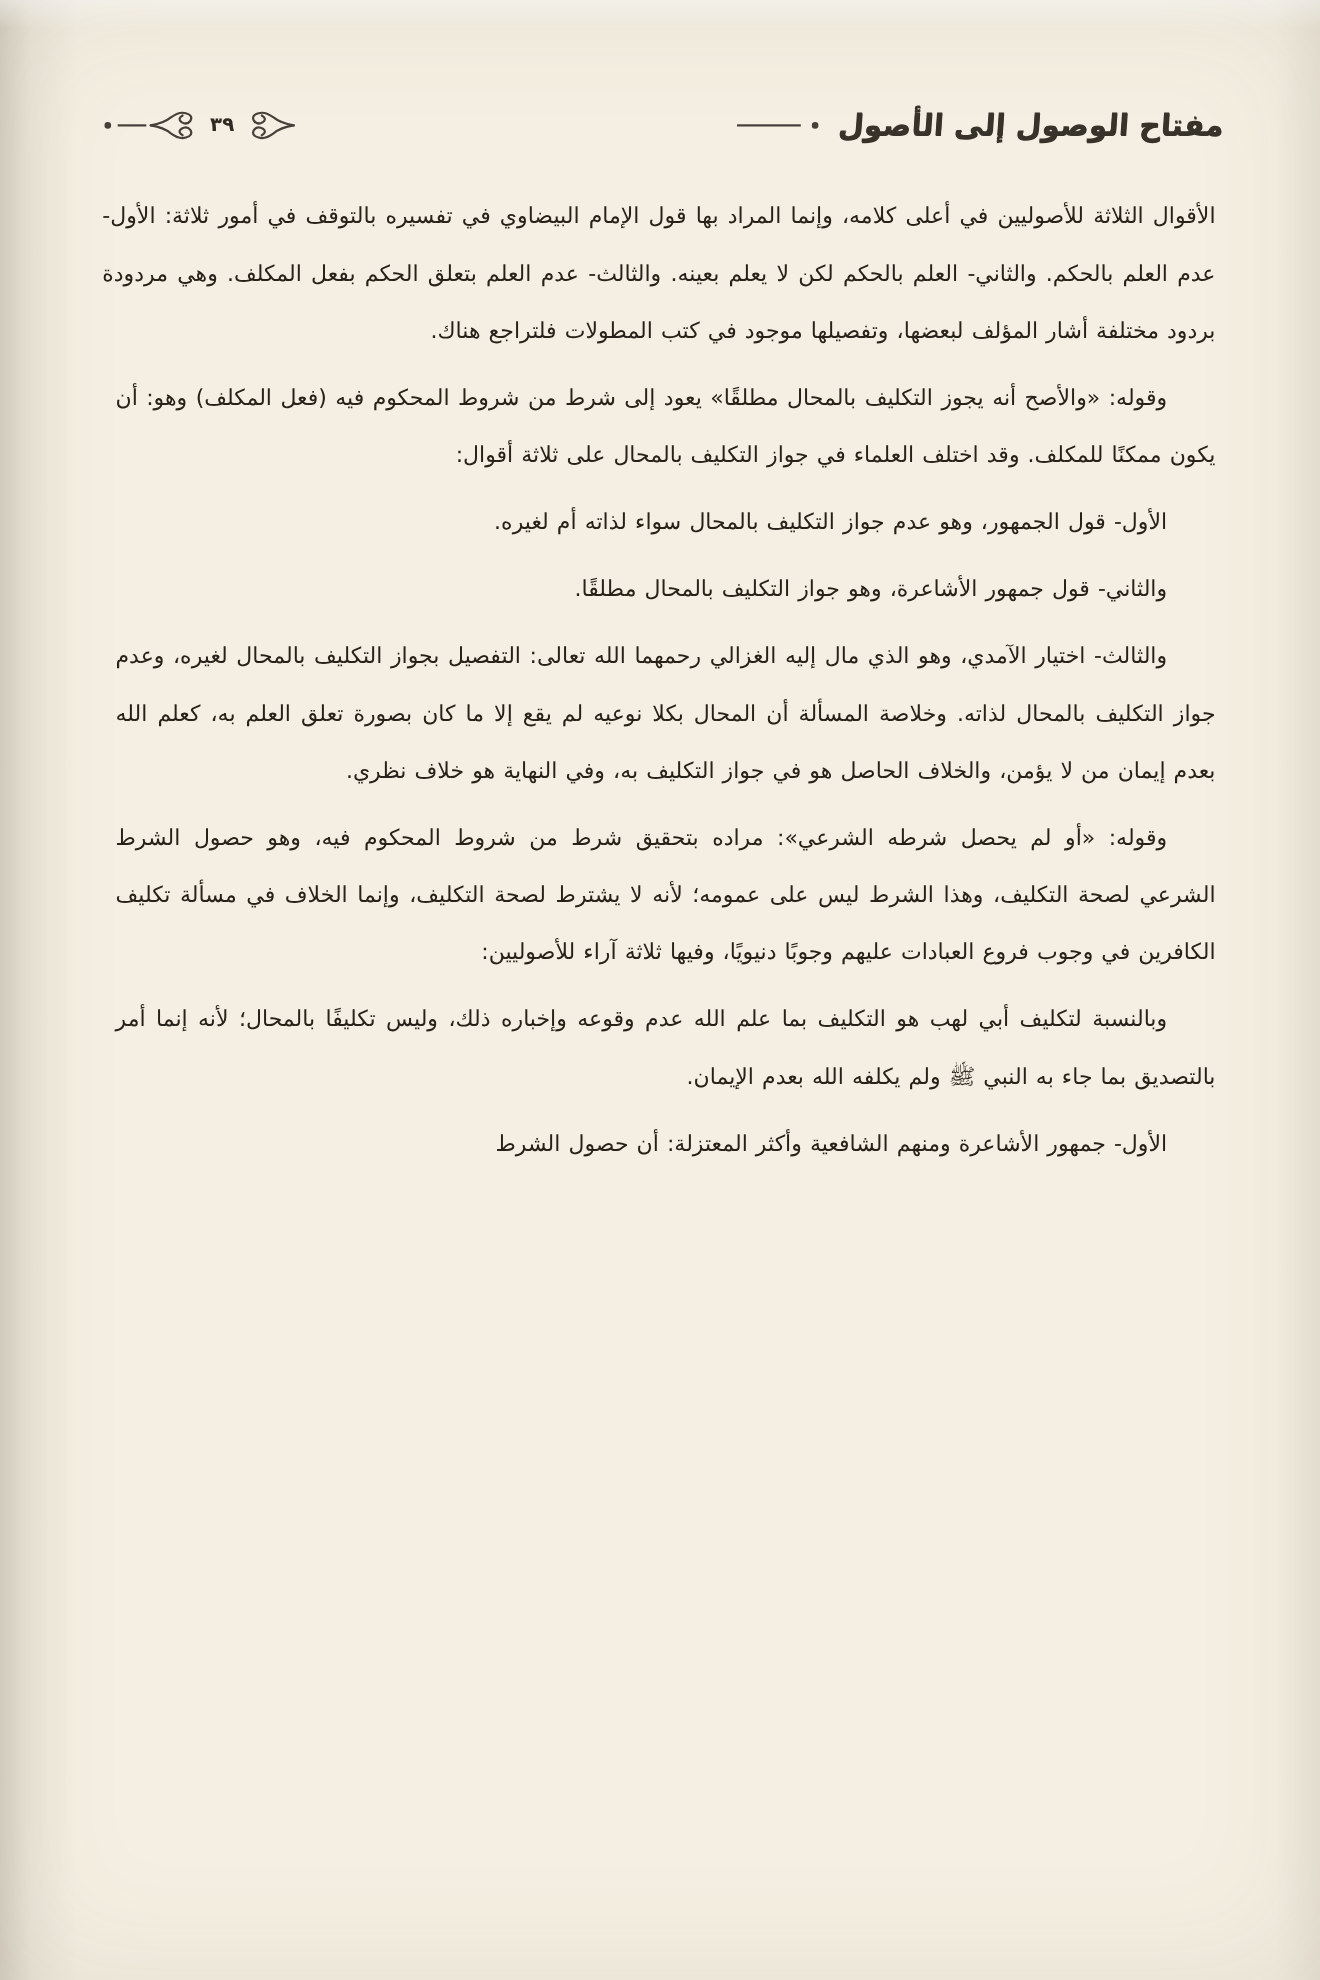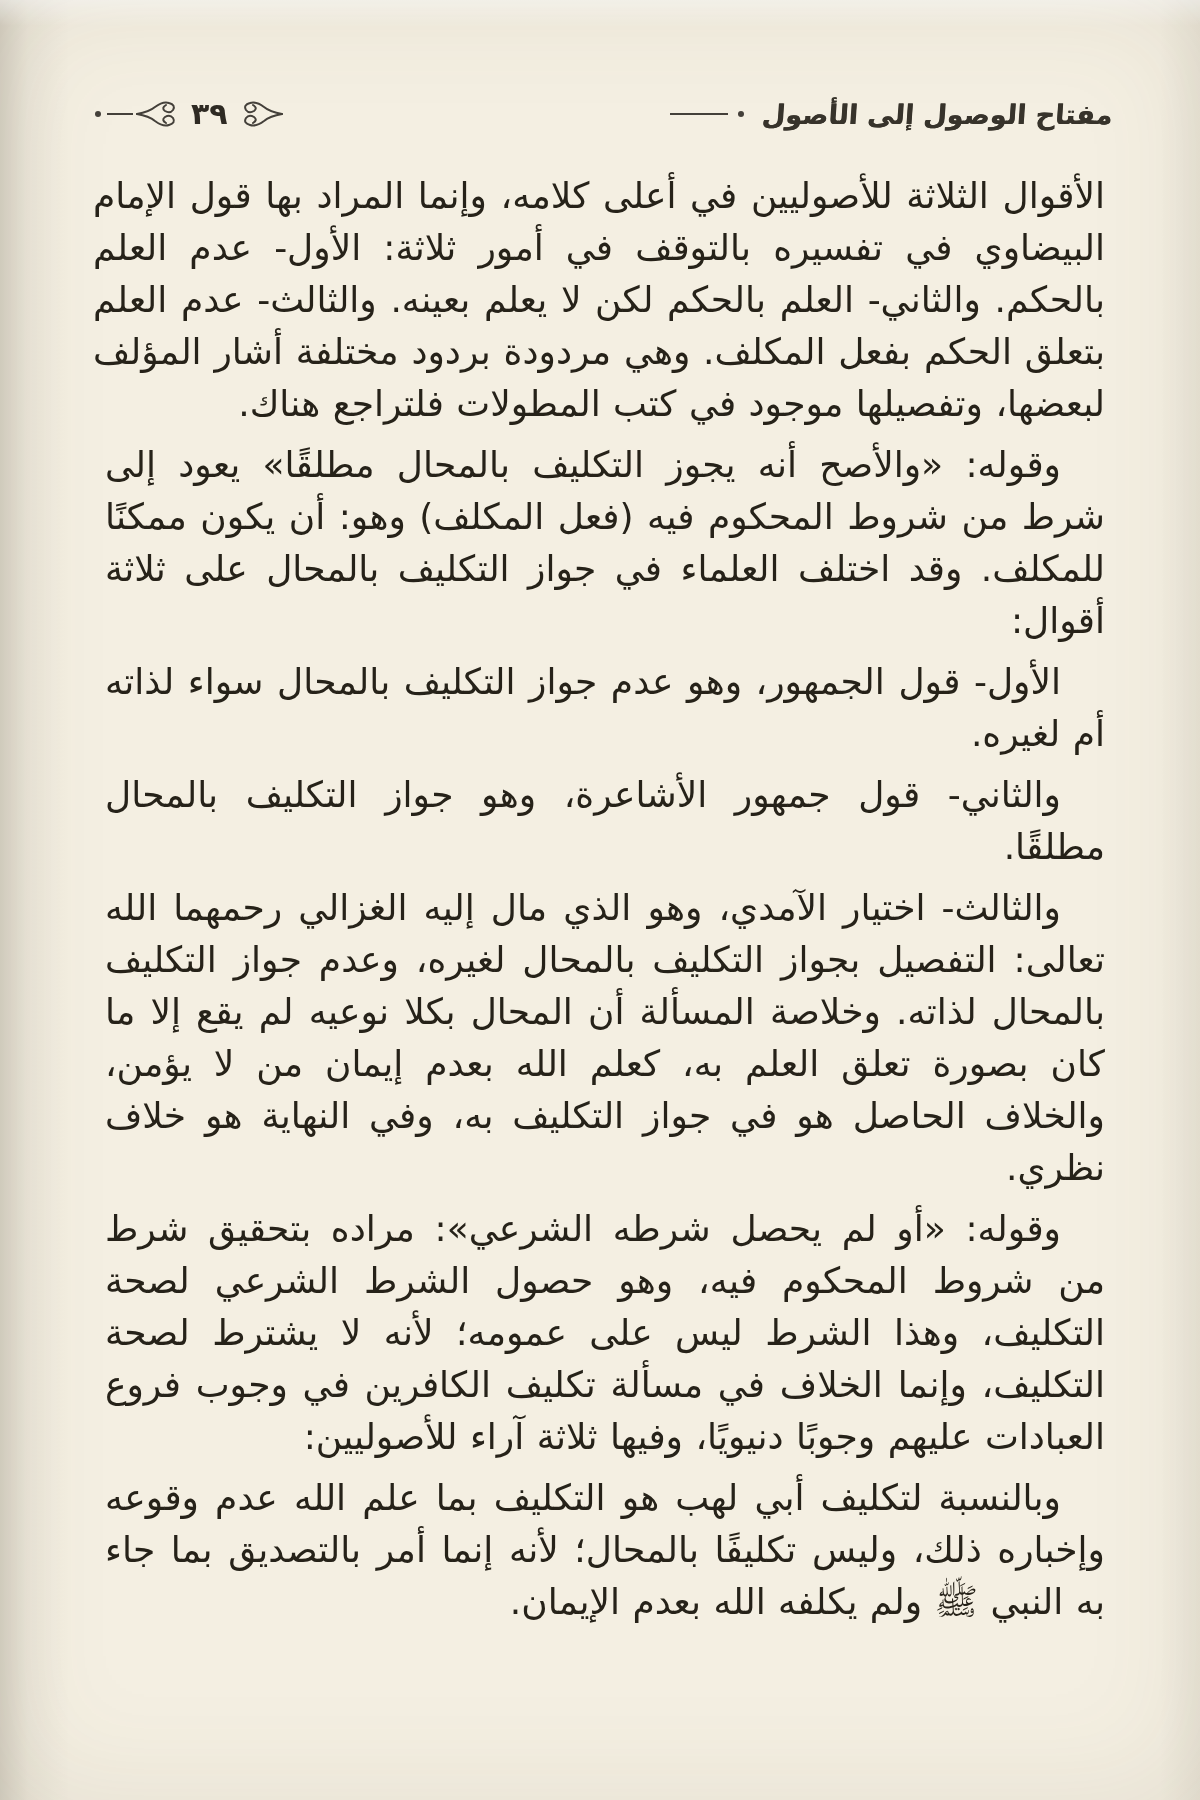--- a/index.html
+++ b/index.html
@@ -49,21 +49,21 @@
   .dash {
     height: 0;
     border-top: 2px solid #44403a;
     flex: 0 0 auto;
   }
   .dash-short { width: 26px; margin-left: 6px; }
   .dash-title { width: 58px; margin-right: 10px; }
   .ornament { display: inline-flex; align-items: center; margin: 0 2px; }
   .ornament.flip svg { transform: scaleX(-1); }
   .page-number {
-    font-size: 30px;
+    font-size: 18px;
     font-weight: 700;
     color: #2e2a23;
     margin: 0 10px;
     line-height: 1;
   }
   .book-title {
     direction: rtl;
     font-size: 27px;
     font-weight: 700;
     color: #37332b;
@@ -77,21 +77,21 @@
   
   .text-body {
     position: absolute;
     top: 170px;
     right: 95px;
     width: 1012px;
     direction: rtl;
   }
   .text-body p {
     margin: 0 0 9px 0;
-    font-size: 36px;
+    font-size: 20px;
     line-height: 52px;
     text-align: justify;
     text-align-last: right;
     word-spacing: 1px;
     color: #262219;
   }
   .text-body p.indent {
     text-indent: 44px;
     margin-left: 12px;
   }
@@ -130,15 +130,16 @@
   </header>
 
   <main class="text-body">
     <p>الأقوال الثلاثة للأصوليين في أعلى كلامه، وإنما المراد بها قول الإمام البيضاوي في تفسيره بالتوقف في أمور ثلاثة: الأول- عدم العلم بالحكم. والثاني- العلم بالحكم لكن لا يعلم بعينه. والثالث- عدم العلم بتعلق الحكم بفعل المكلف. وهي مردودة بردود مختلفة أشار المؤلف لبعضها، وتفصيلها موجود في كتب المطولات فلتراجع هناك.</p>
     <p class="indent">وقوله: «والأصح أنه يجوز التكليف بالمحال مطلقًا» يعود إلى شرط من شروط المحكوم فيه (فعل المكلف) وهو: أن يكون ممكنًا للمكلف. وقد اختلف العلماء في جواز التكليف بالمحال على ثلاثة أقوال:</p>
     <p class="indent">الأول- قول الجمهور، وهو عدم جواز التكليف بالمحال سواء لذاته أم لغيره.</p>
     <p class="indent">والثاني- قول جمهور الأشاعرة، وهو جواز التكليف بالمحال مطلقًا.</p>
     <p class="indent">والثالث- اختيار الآمدي، وهو الذي مال إليه الغزالي رحمهما الله تعالى: التفصيل بجواز التكليف بالمحال لغيره، وعدم جواز التكليف بالمحال لذاته. وخلاصة المسألة أن المحال بكلا نوعيه لم يقع إلا ما كان بصورة تعلق العلم به، كعلم الله بعدم إيمان من لا يؤمن، والخلاف الحاصل هو في جواز التكليف به، وفي النهاية هو خلاف نظري.</p>
     <p class="indent">وقوله: «أو لم يحصل شرطه الشرعي»: مراده بتحقيق شرط من شروط المحكوم فيه، وهو حصول الشرط الشرعي لصحة التكليف، وهذا الشرط ليس على عمومه؛ لأنه لا يشترط لصحة التكليف، وإنما الخلاف في مسألة تكليف الكافرين في وجوب فروع العبادات عليهم وجوبًا دنيويًا، وفيها ثلاثة آراء للأصوليين:</p>
     <p class="indent">وبالنسبة لتكليف أبي لهب هو التكليف بما علم الله عدم وقوعه وإخباره ذلك، وليس تكليفًا بالمحال؛ لأنه إنما أمر بالتصديق بما جاء به النبي ﷺ ولم يكلفه الله بعدم الإيمان.</p>
+    <p class="indent">الأول- جمهور الأشاعرة ومنهم الشافعية وأكثر المعتزلة: أن حصول الشرط</p>
   </main>
 
 </div>
 
 </body></html>

